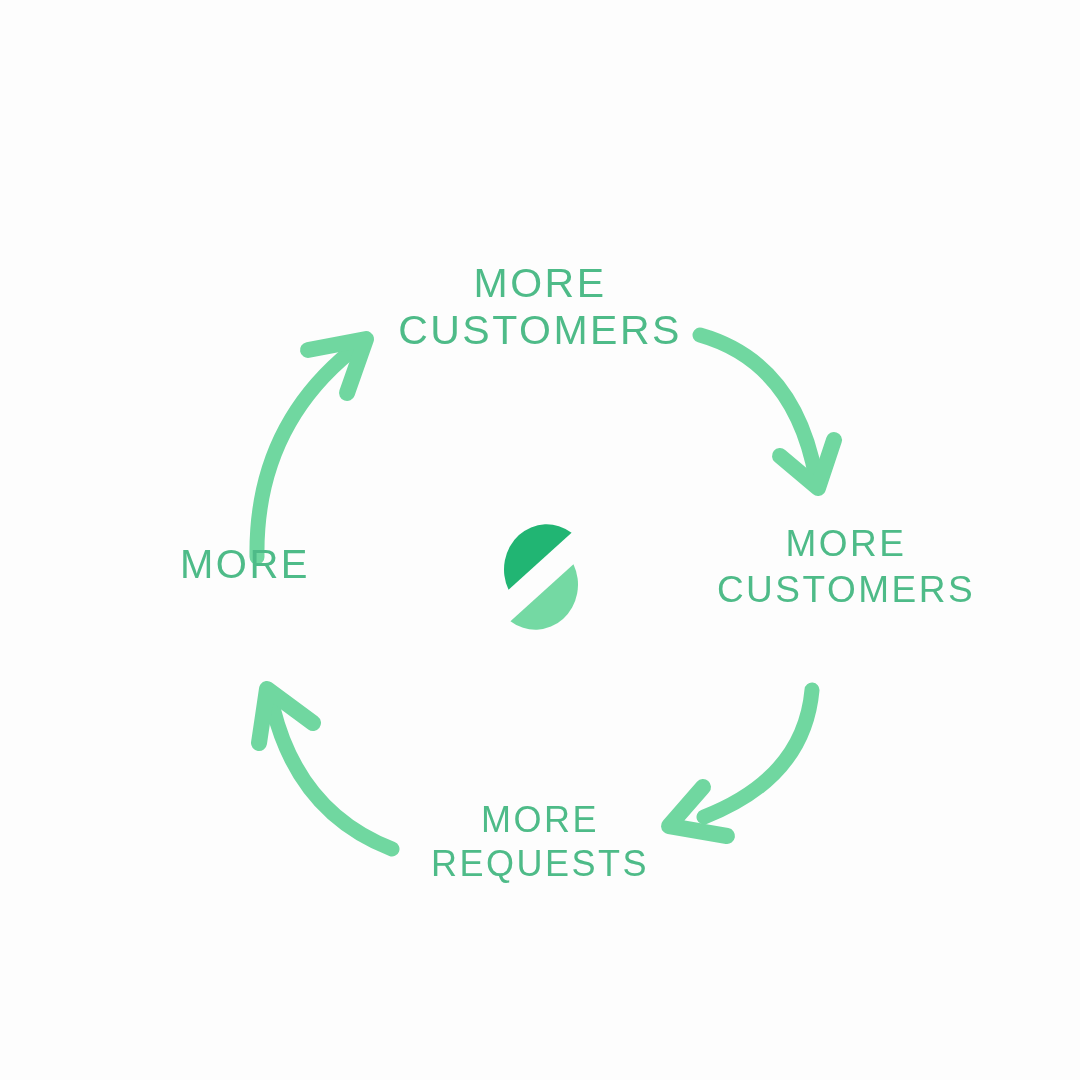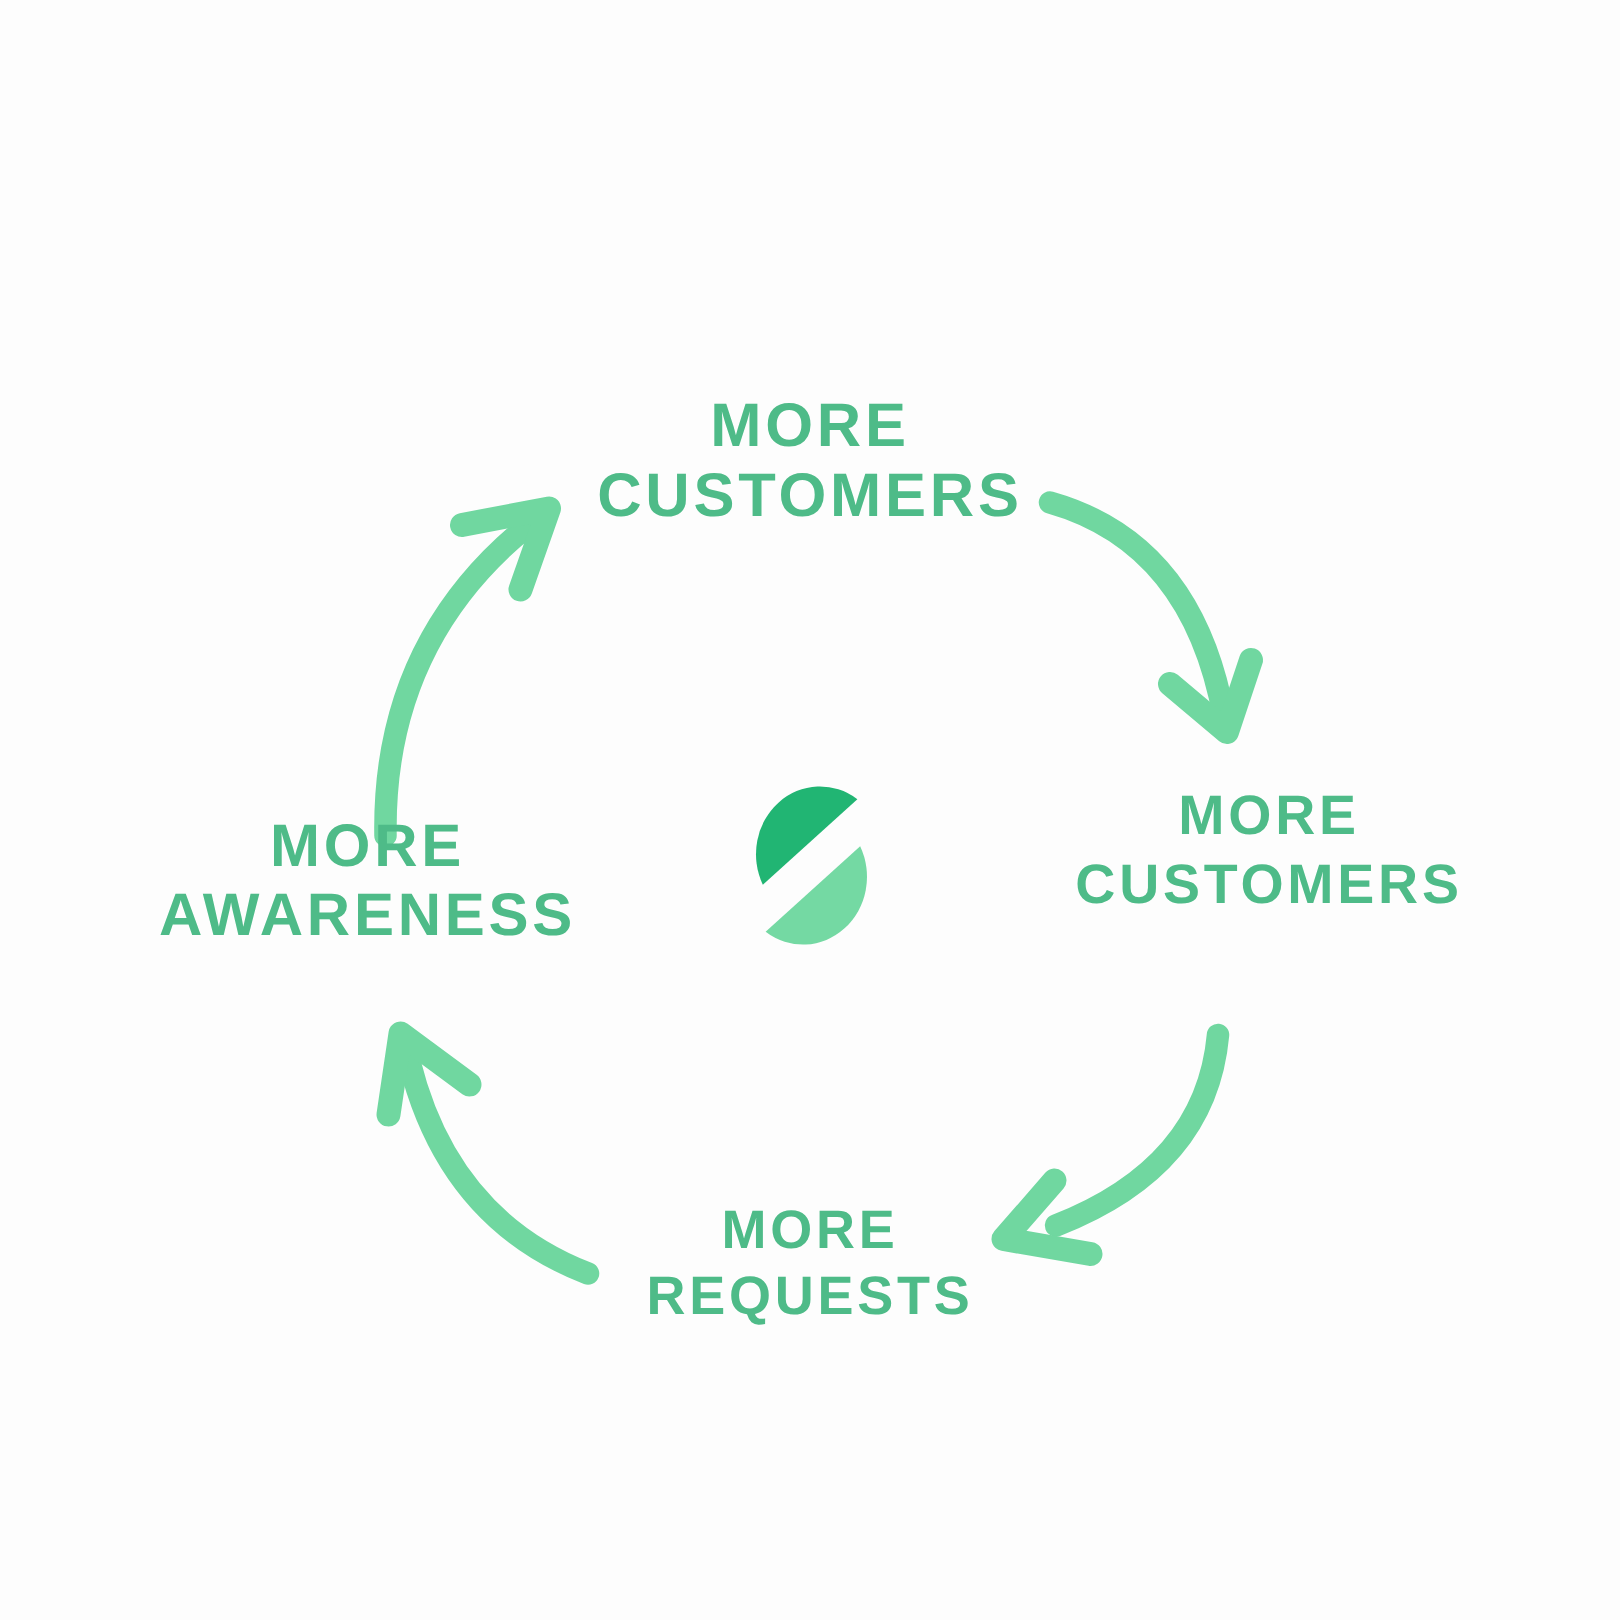--- a/index.html
+++ b/index.html
@@ -7,21 +7,21 @@
     width: 1080px; height: 1080px;
     background: #FDFDFD;
     font-family: "Liberation Sans", sans-serif;
     position: relative;
     overflow: hidden;
   }
   .canvas { position: absolute; inset: 0; }
   .node {
     position: absolute;
     color: #4EBB88;
-    font-weight: bold;
+    font-weight: normal;
     text-align: center;
     transform: translateX(-50%);
     letter-spacing: 2.5px;
     white-space: nowrap;
   }
   .node .line { display: block; }
   #node-top    { left: 540px; top: 260px; font-size: 41px; line-height: 47px; }
   #node-right  { left: 846px; top: 521px; font-size: 37px; line-height: 46px; }
   #node-bottom { left: 540px; top: 798px; font-size: 36px; line-height: 44px; }
   #node-left   { left: 245px; top: 541px; font-size: 40px; line-height: 46px; }
@@ -73,16 +73,15 @@
     <span class="line">CUSTOMERS</span>
   </div>
 
   <div class="node" id="node-bottom">
     <span class="line">MORE</span>
     <span class="line">REQUESTS</span>
   </div>
 
   <div class="node" id="node-left">
     <span class="line">MORE</span>
-    <span class="line">AWARENESS</span>
   </div>
 
 </div>
 
 </body></html>

